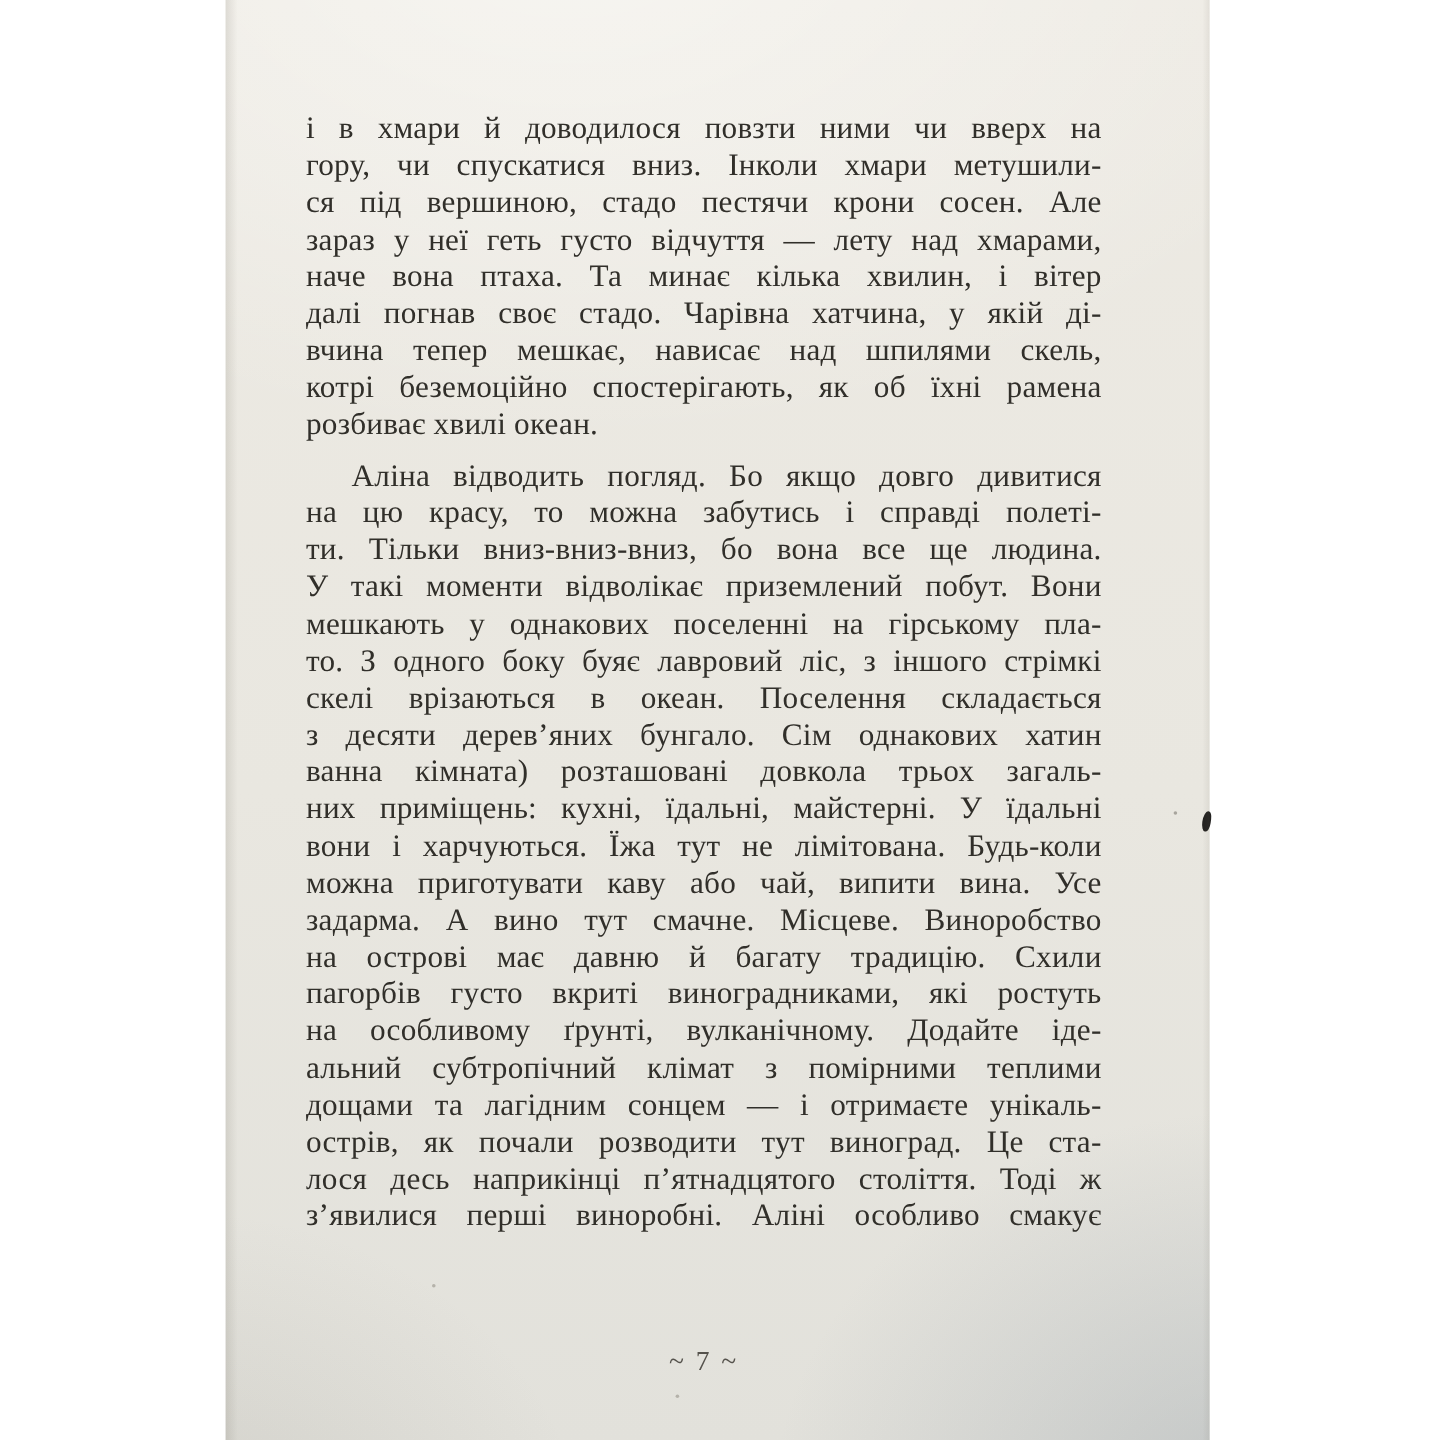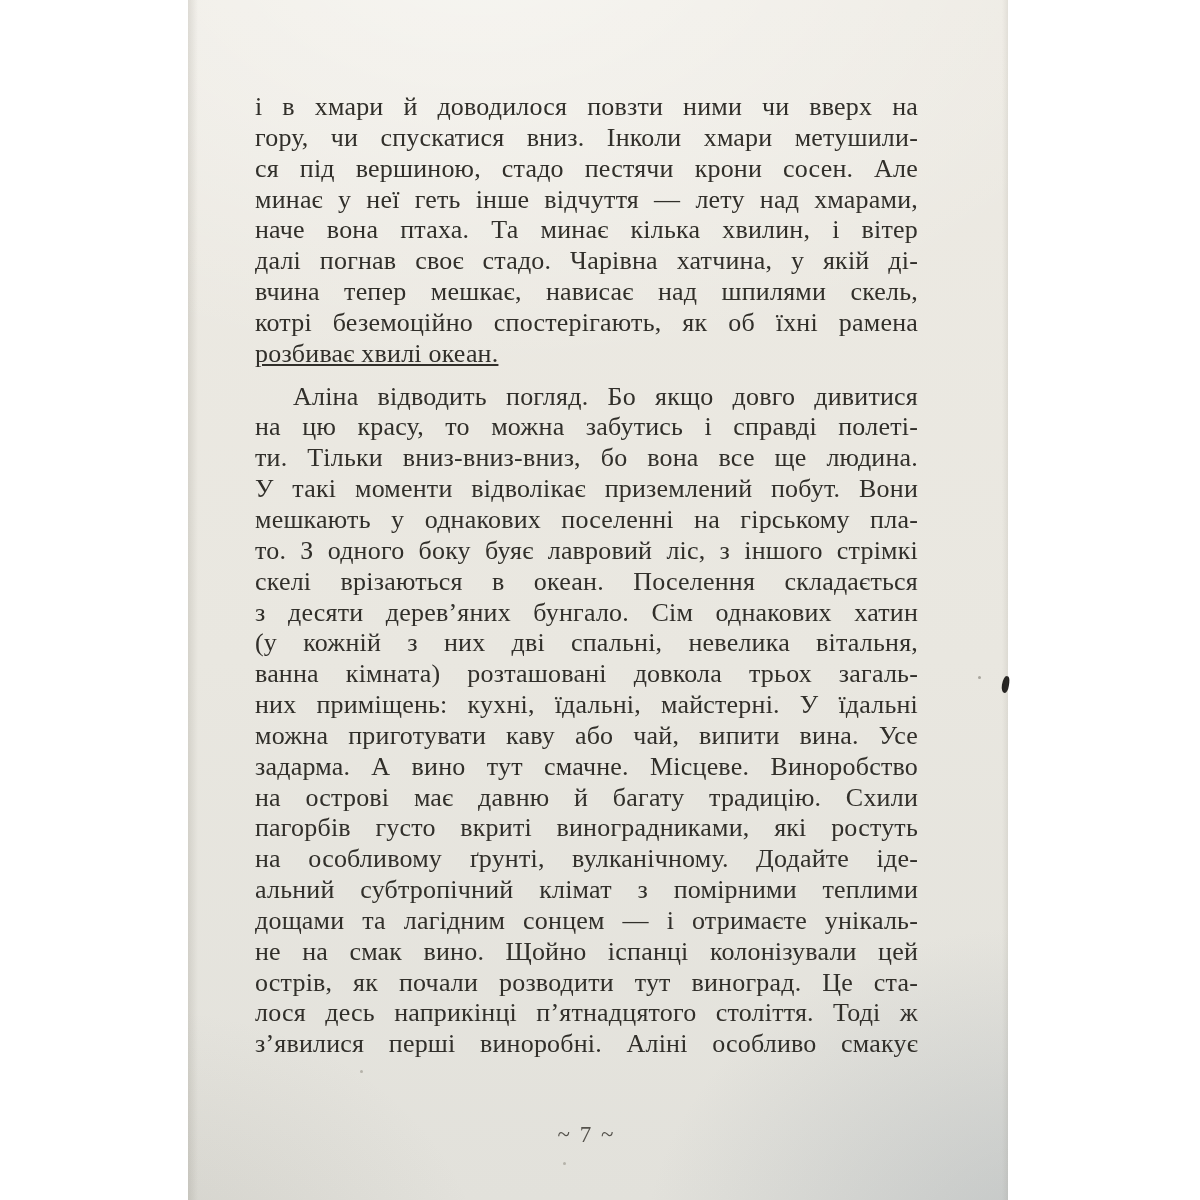--- a/index.html
+++ b/index.html
@@ -59,21 +59,20 @@
     text-align: justify;
     text-align-last: justify;
     white-space: normal;
   }
   .line.indent {
     padding-left: 38px;
     margin-top: 12px;
   }
   .line.para-end {
     text-align-last: left;
-    text-decoration: underline;
   }
   .page-number {
     position: absolute;
     left: 67px;
     top: 1122px;
     width: 663px;
     text-align: center;
     font-size: 23px;
     letter-spacing: 2px;
     color: #55524c;
@@ -119,45 +118,44 @@
 </style>
 </head>
 <body>
 
 <div class="canvas">
   <div class="page">
     <div class="text-block">
         <div class="line">і в хмари й доводилося повзти ними чи вверх на</div>
         <div class="line">гору, чи спускатися вниз. Інколи хмари метушили-</div>
         <div class="line">ся під вершиною, стадо пестячи крони сосен. Але</div>
-        <div class="line">минає у неї геть інше відчуття — лету над хмарами,</div>
+        <div class="line">зараз у неї геть густо відчуття — лету над хмарами,</div>
         <div class="line">наче вона птаха. Та минає кілька хвилин, і вітер</div>
         <div class="line">далі погнав своє стадо. Чарівна хатчина, у якій ді-</div>
         <div class="line">вчина тепер мешкає, нависає над шпилями скель,</div>
         <div class="line">котрі беземоційно спостерігають, як об їхні рамена</div>
         <div class="line para-end">розбиває хвилі океан.</div>
         <div class="line indent">Аліна відводить погляд. Бо якщо довго дивитися</div>
         <div class="line">на цю красу, то можна забутись і справді полеті-</div>
         <div class="line">ти. Тільки вниз-вниз-вниз, бо вона все ще людина.</div>
         <div class="line">У такі моменти відволікає приземлений побут. Вони</div>
         <div class="line">мешкають у однакових поселенні на гірському пла-</div>
         <div class="line">то. З одного боку буяє лавровий ліс, з іншого стрімкі</div>
         <div class="line">скелі врізаються в океан. Поселення складається</div>
         <div class="line">з десяти дерев’яних бунгало. Сім однакових хатин</div>
-        <div class="line">(у кожній з них дві спальні, невелика вітальня,</div>
         <div class="line">ванна кімната) розташовані довкола трьох загаль-</div>
         <div class="line">них приміщень: кухні, їдальні, майстерні. У їдальні</div>
+        <div class="line">вони і харчуються. Їжа тут не лімітована. Будь-коли</div>
         <div class="line">можна приготувати каву або чай, випити вина. Усе</div>
         <div class="line">задарма. А вино тут смачне. Місцеве. Виноробство</div>
         <div class="line">на острові має давню й багату традицію. Схили</div>
         <div class="line">пагорбів густо вкриті виноградниками, які ростуть</div>
         <div class="line">на особливому ґрунті, вулканічному. Додайте іде-</div>
         <div class="line">альний субтропічний клімат з помірними теплими</div>
         <div class="line">дощами та лагідним сонцем — і отримаєте унікаль-</div>
-        <div class="line">не на смак вино. Щойно іспанці колонізували цей</div>
         <div class="line">острів, як почали розводити тут виноград. Це ста-</div>
         <div class="line">лося десь наприкінці п’ятнадцятого століття. Тоді ж</div>
         <div class="line">з’явилися перші виноробні. Аліні особливо смакує</div>
       </div>
 
     <div class="page-number">~ 7 ~</div>
 
     <div class="edge-smudge"></div>
     <div class="speck-1"></div>
     <div class="speck-2"></div>

